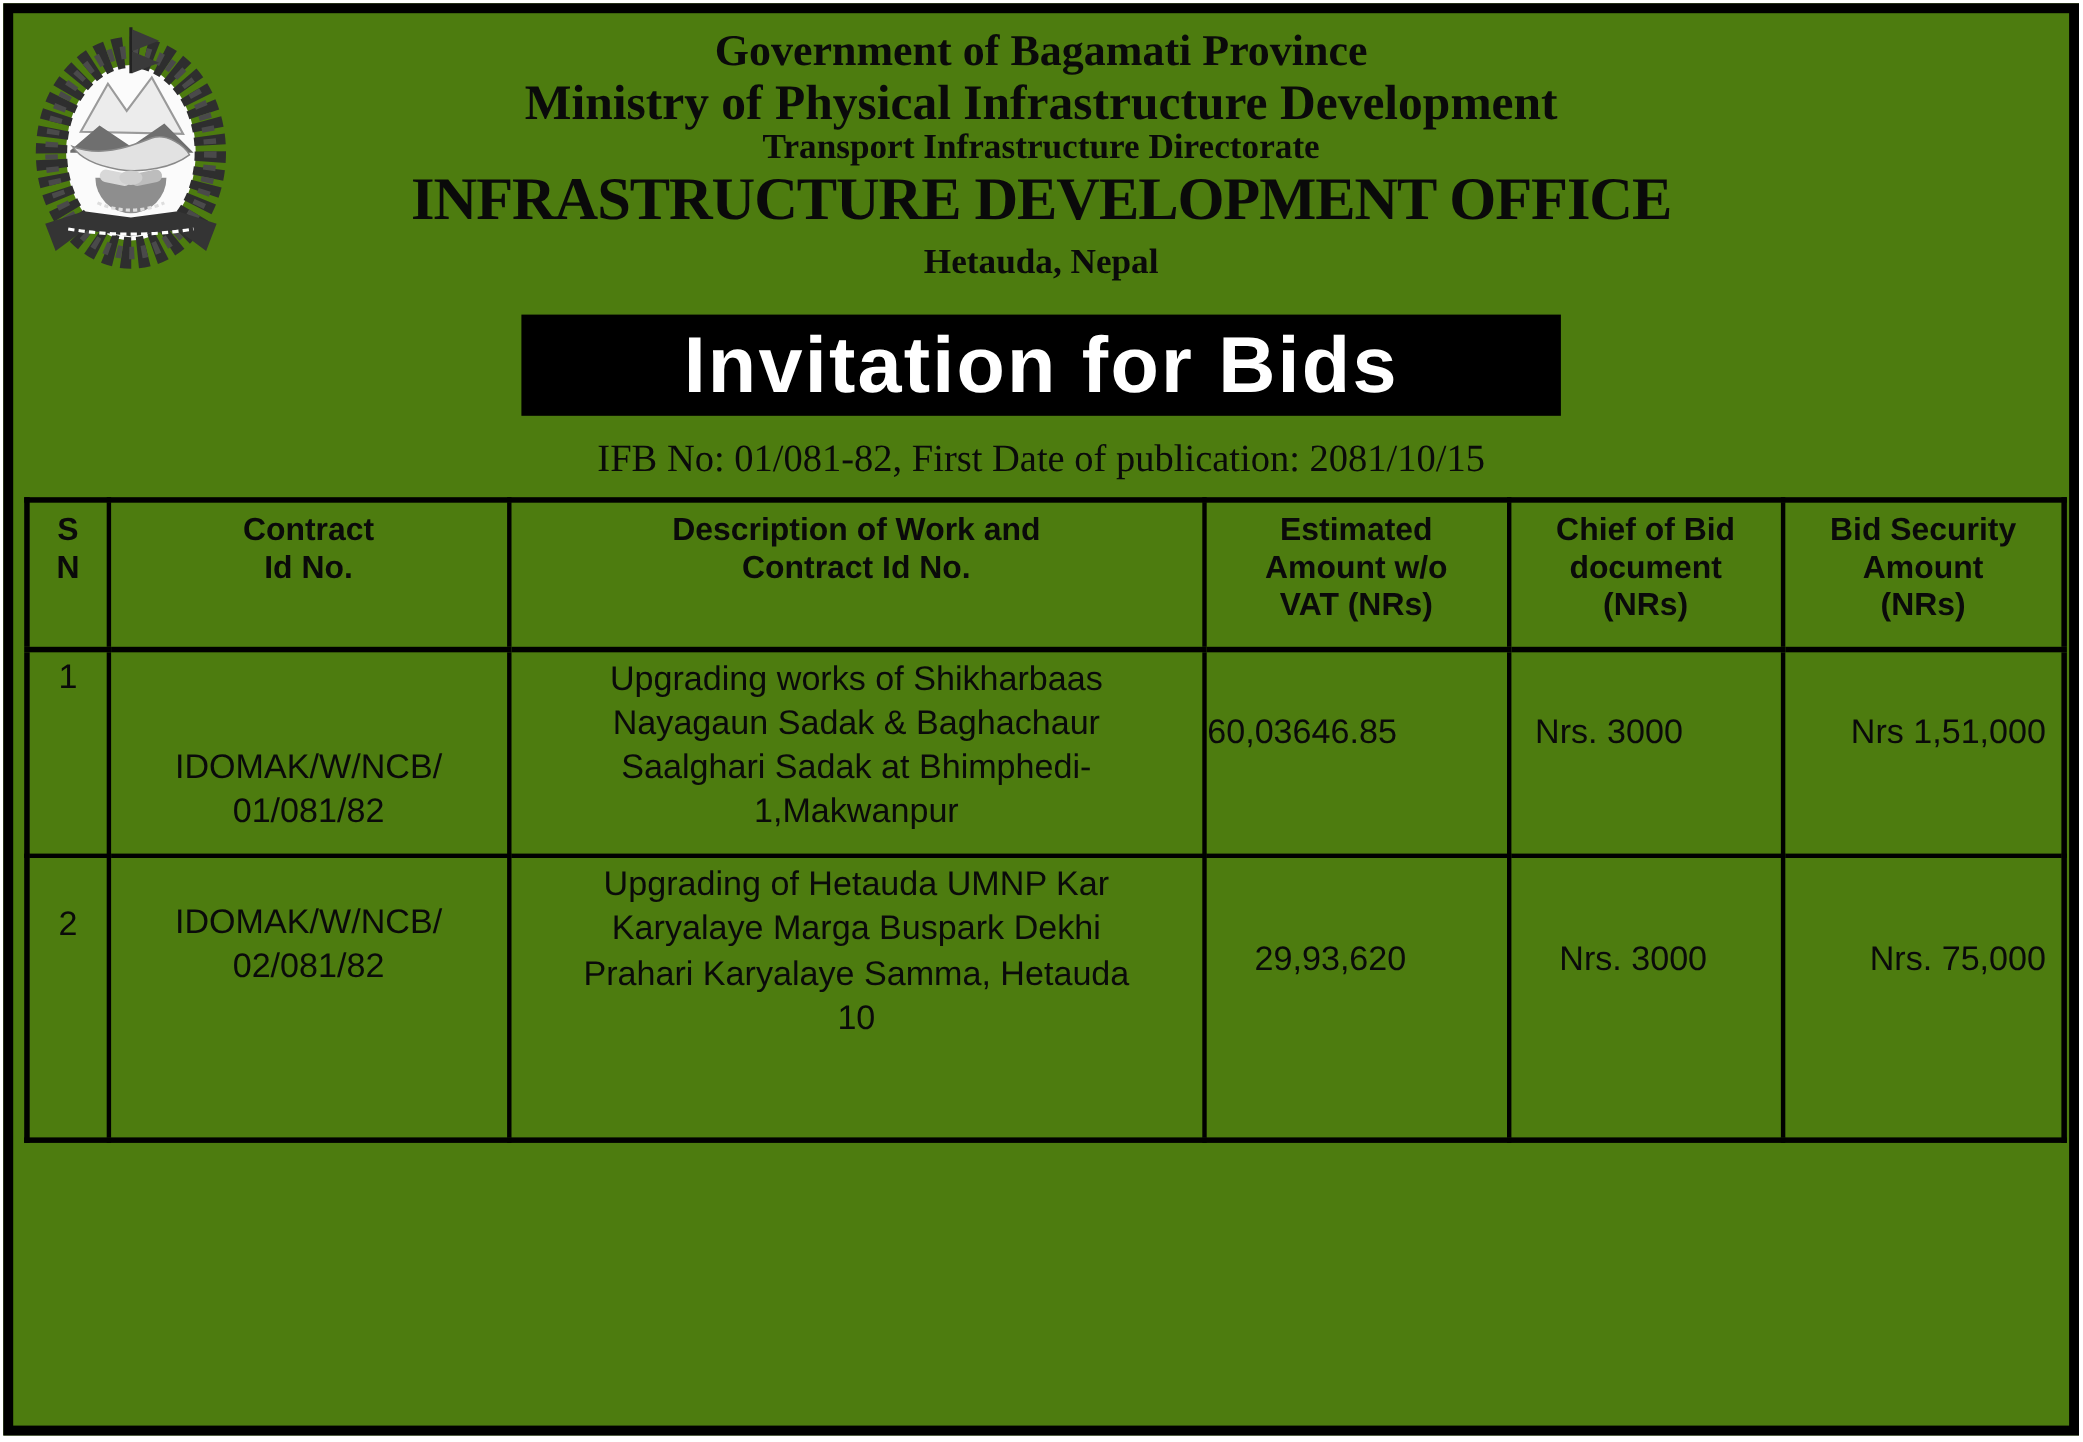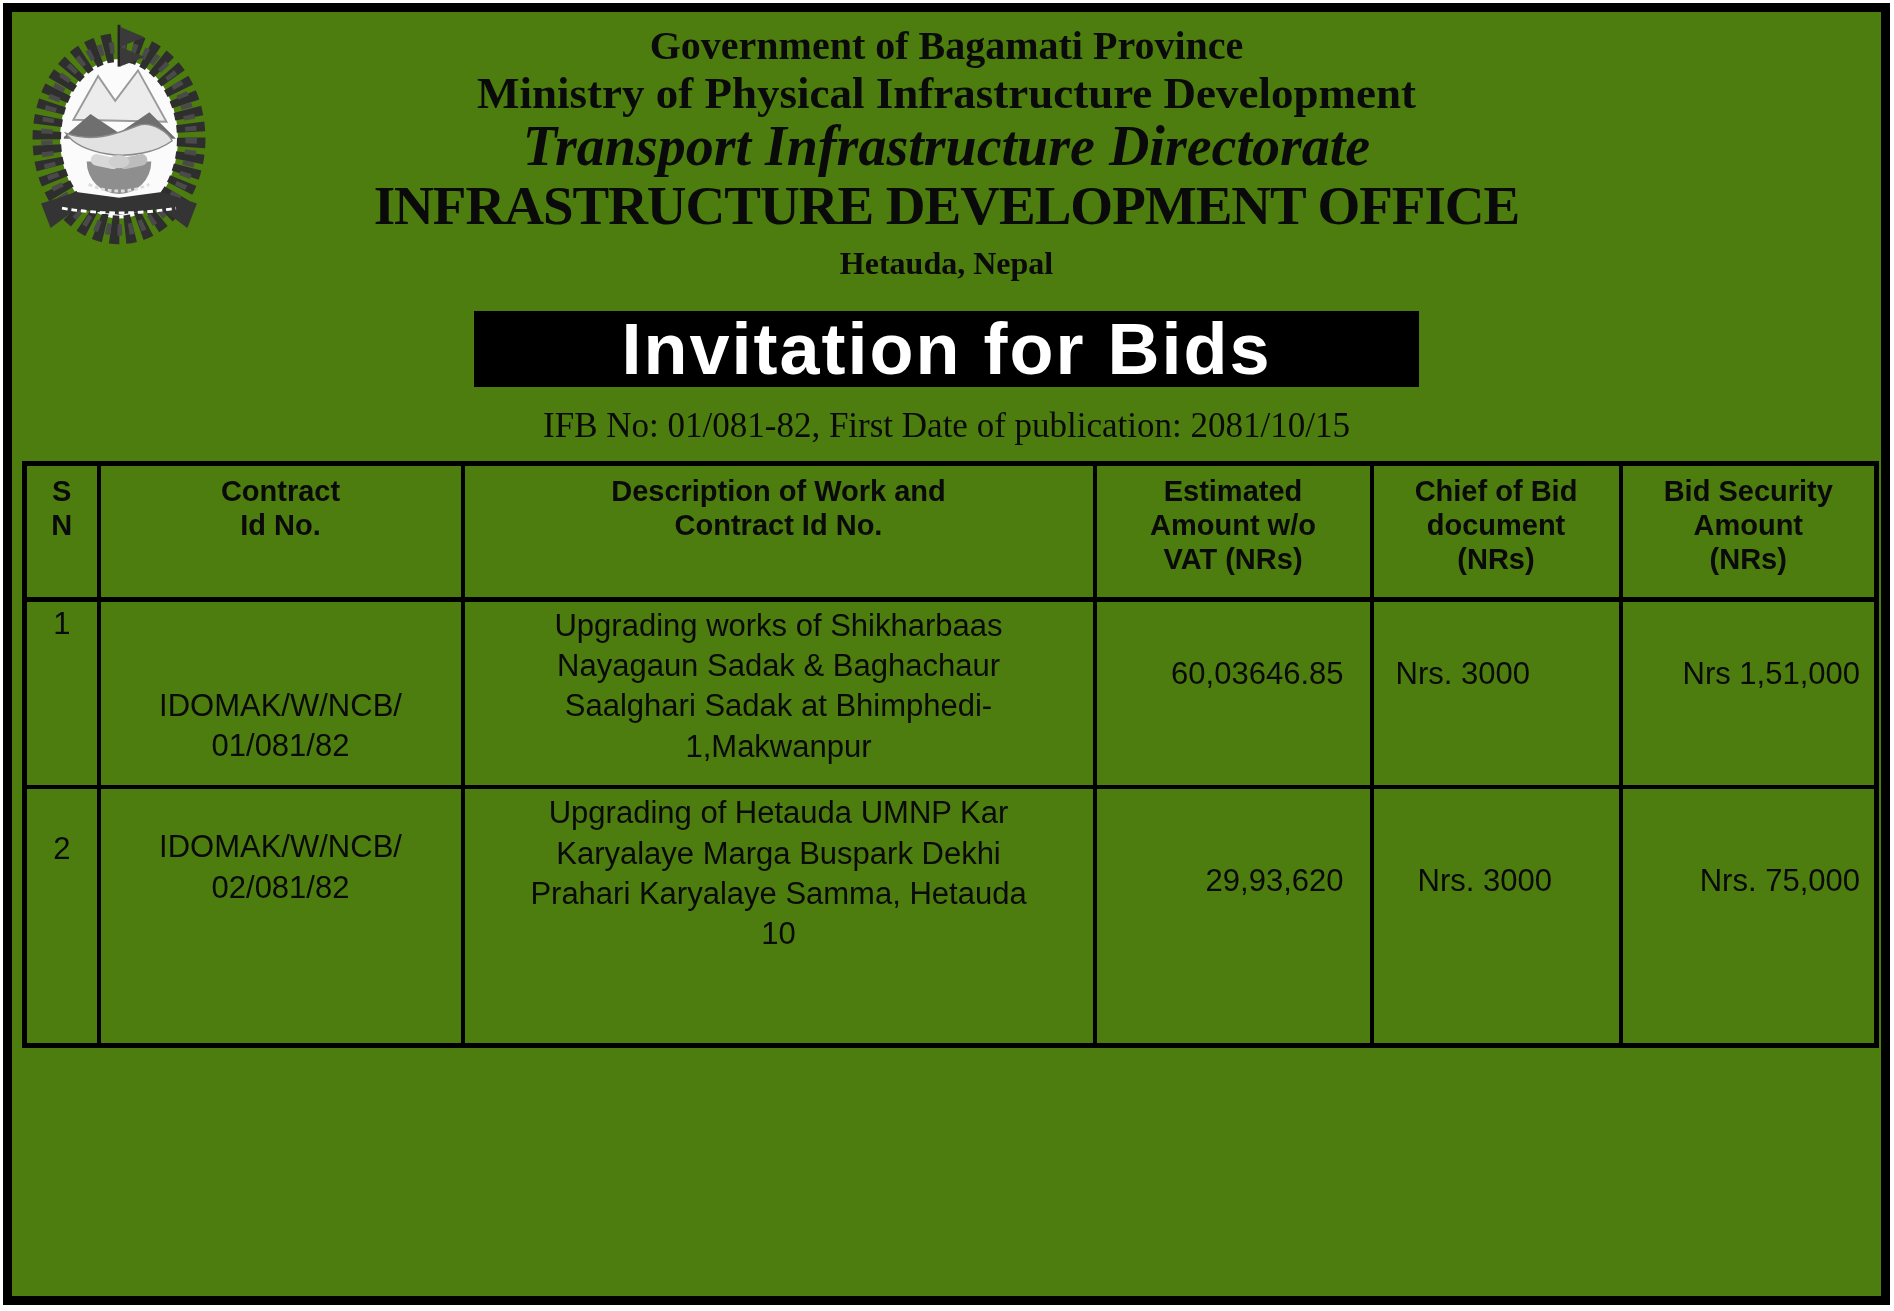--- a/index.html
+++ b/index.html
@@ -11,26 +11,26 @@
   .frame {
     position:absolute; top:3px; left:3px; right:4px; bottom:6px;
     border:9px solid #000; background:#4d7c0f; box-sizing:border-box;
     padding:0 10px;
   }
   .emblem { position:absolute; left:12px; top:8px; width:190px; height:230px; }
 
   .masthead { text-align:center; padding-top:8px; line-height:1; }
   .h1 { font-size:40px; font-weight:bold; line-height:1.12; margin-top:4px; }
   .h2 { font-size:45px; font-weight:bold; line-height:1.08; }
-  .h3 { font-size:56px; font-weight:bold; line-height:1.05;font-style:italic; }
+  .h3 { font-size:32px; font-weight:bold; line-height:1.05; }
   .h4 { font-size:55px; font-weight:bold; line-height:1.10; letter-spacing:-1px; }
   .h5 { font-size:32px; font-weight:bold; line-height:1.15; margin-top:8px; }
 
   .banner {
-    width:945px; height:76px; background:#000;
+    width:945px; height:92px; background:#000;
     margin:30px auto 0; display:flex; align-items:center; justify-content:center;
   }
   .banner span {
     color:#fff; font-family:"Liberation Sans", sans-serif;
     font-weight:bold; font-size:72px; letter-spacing:2px;
   }
 
   .ifb { text-align:center; font-weight:normal; font-size:35px; margin-top:18px; line-height:1.18; }
 
   .intro {
@@ -52,21 +52,21 @@
     border-bottom-width:5px;
   }
   table.bids td { font-size:31px; line-height:1.30; font-weight:normal; }
   tr.hdr   { height:136px; }
   tr.row1  { height:188px; }
   tr.row2  { height:258px; }
 
   td.sn   { text-align:center; }
   td.ctr  { text-align:center; }
   td.desc { text-align:center; padding-top:4px; }
-  td.est  { text-align:right; padding-right:26px; }
+  td.est  { text-align:left; padding-right:26px; }
   td.cost { text-align:left;  padding-left:22px; }
   td.bid  { text-align:right; padding-right:14px; }
 
   tr.row1 td.sn   { padding-top:2px; }
   tr.row1 td.ctr  { padding-top:84px; }
   tr.row1 td.est, tr.row1 td.cost, tr.row1 td.bid { padding-top:52px; }
   tr.row2 td.sn   { padding-top:40px; }
   tr.row2 td.ctr  { padding-top:38px; }
   tr.row2 td.est, tr.row2 td.cost, tr.row2 td.bid { padding-top:72px;padding-left:44px; }
 

